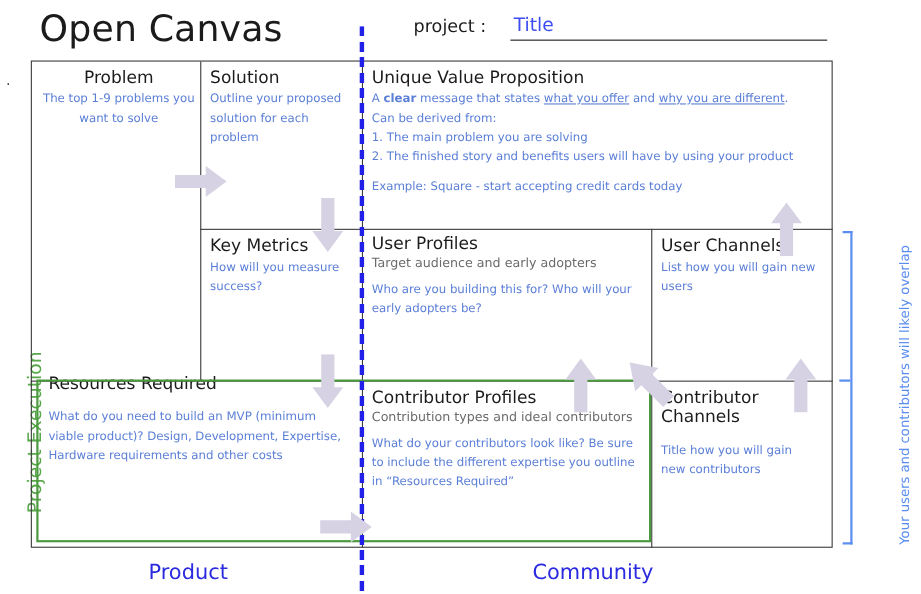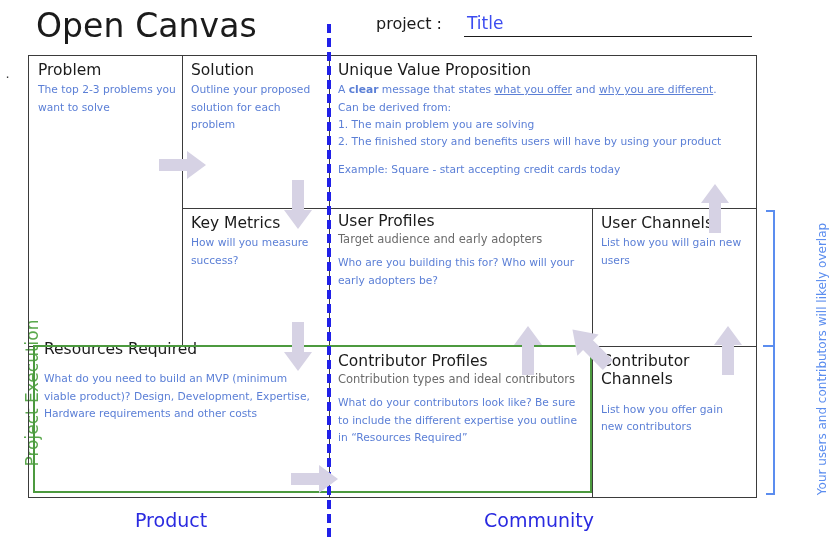--- a/index.html
+++ b/index.html
@@ -127,23 +127,23 @@
 
   <div class="frame"></div>
 
   <div class="vrule" style="left:182px;top:56px;height:290px;"></div>
   <div class="vrule" style="left:329px;top:56px;height:442px;"></div>
   <div class="vrule" style="left:592px;top:208px;height:290px;"></div>
 
   <div class="hrule" style="left:182px;top:208px;width:575px;"></div>
   <div class="hrule" style="left:28px;top:346px;width:729px;"></div>
 
-  <div class="cell" style="left:38px;top:61px;width:140px;">
+  <div class="cell" style="left:38px;top:61px;width:140px;text-align:center;">
     <div class="h">Problem</div>
-    <div class="b">The top 2-3 problems you want to solve</div>
+    <div class="b">The top 1-9 problems you want to solve</div>
   </div>
 
   <div class="cell" style="left:191px;top:61px;width:132px;">
     <div class="h">Solution</div>
     <div class="b">Outline your proposed solution for each problem</div>
   </div>
 
   <div class="cell" style="left:338px;top:61px;width:412px;">
     <div class="h">Unique Value Proposition</div>
     <div class="b"><span>A </span><b>clear</b><span> message that states </span><u>what you offer</u><span> and </span><u>why you are different</u><span>.</span></div>
@@ -178,21 +178,21 @@
 
   <div class="cell" style="left:338px;top:352px;width:248px;">
     <div class="h">Contributor Profiles</div>
     <div class="sub">Contribution types and ideal contributors</div>
     <div class="b">What do your contributors look like? Be sure to include the different expertise you outline in  “Resources Required”</div>
   </div>
 
   <div class="cell" style="left:601px;top:352px;width:130px;">
     <div class="h">Contributor Channels</div>
     <div class="gap"></div>
-    <div class="b">List how you offer gain new contributors</div>
+    <div class="b">Title how you will gain new contributors</div>
   </div>
 
   <div class="greenbox"></div>
 
   <div class="bluedash"></div>
 
   <div class="arrow" style="left:159px;top:150px;">
     <svg width="48" height="30" viewBox="0 0 48 30">
         <polygon points="0,9 28,9 28,1 47,15 28,29 28,21 0,21" fill="#d6d2e4"></polygon>
       </svg>

